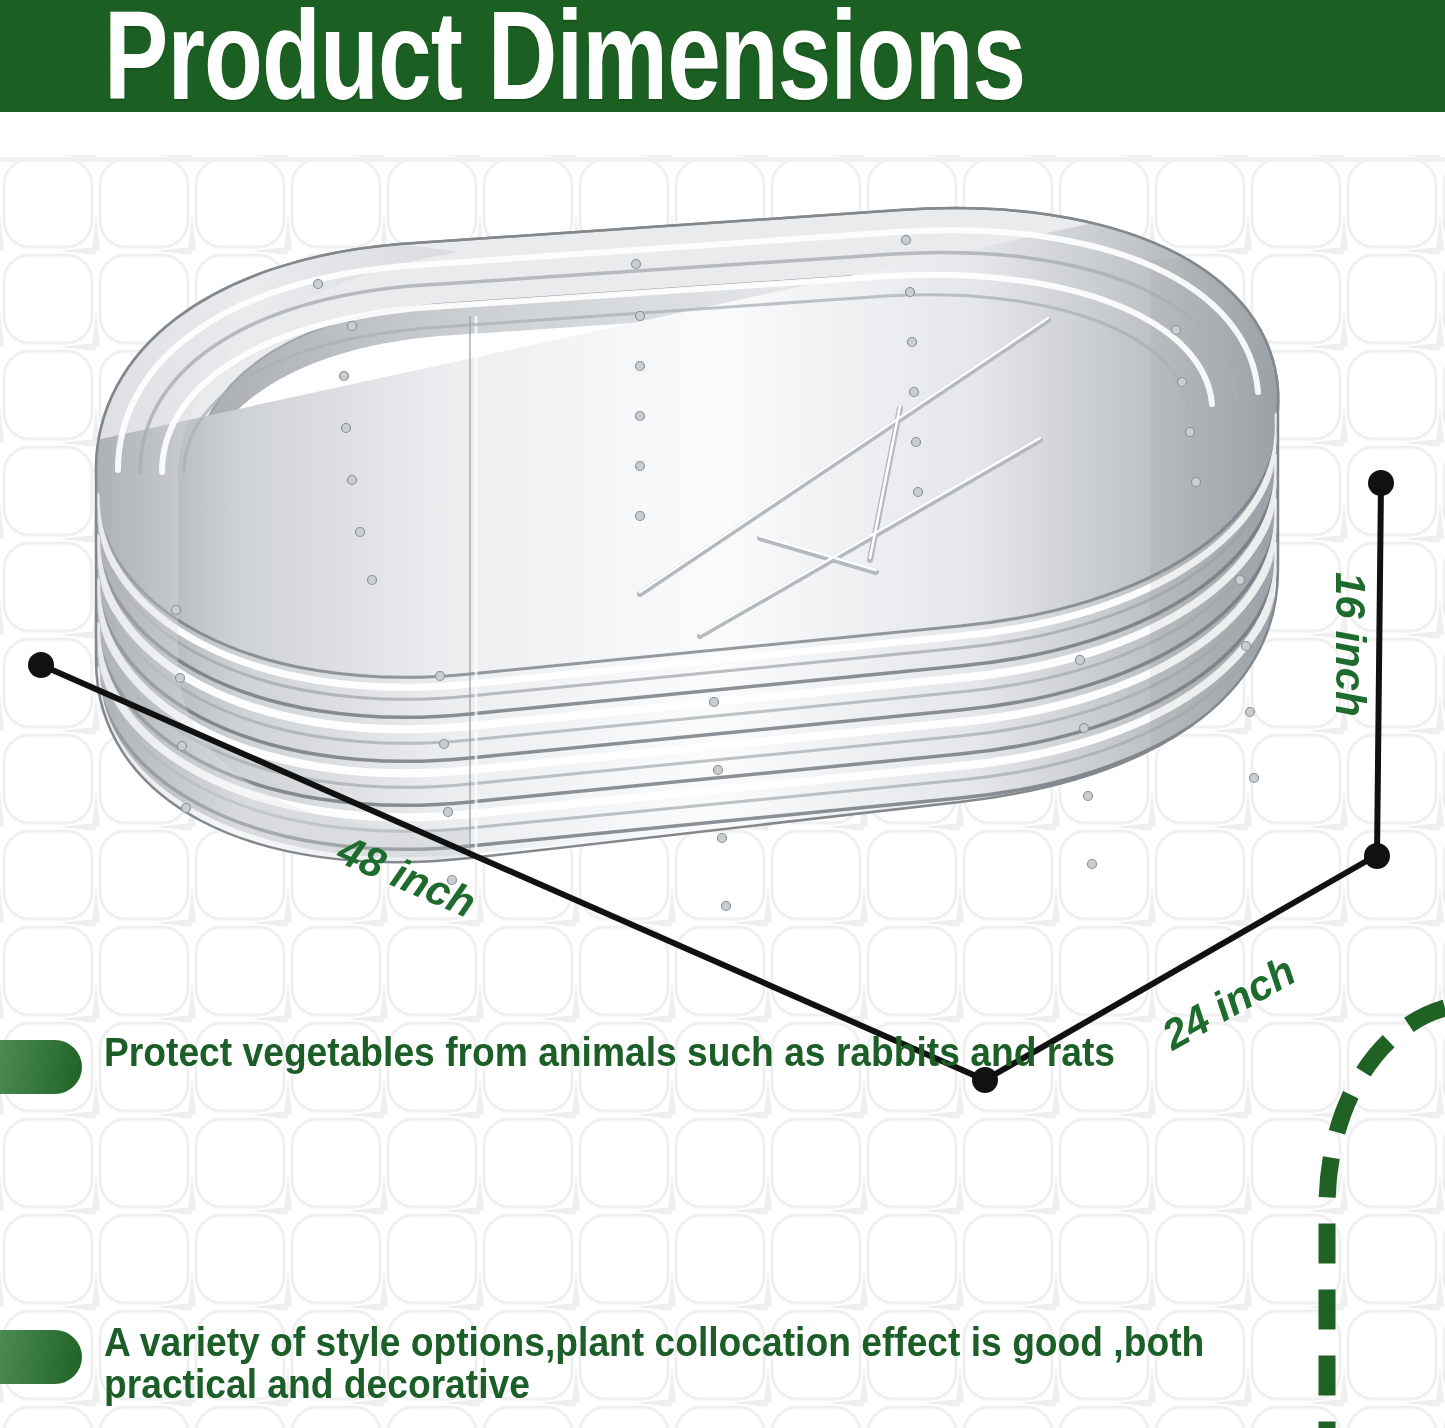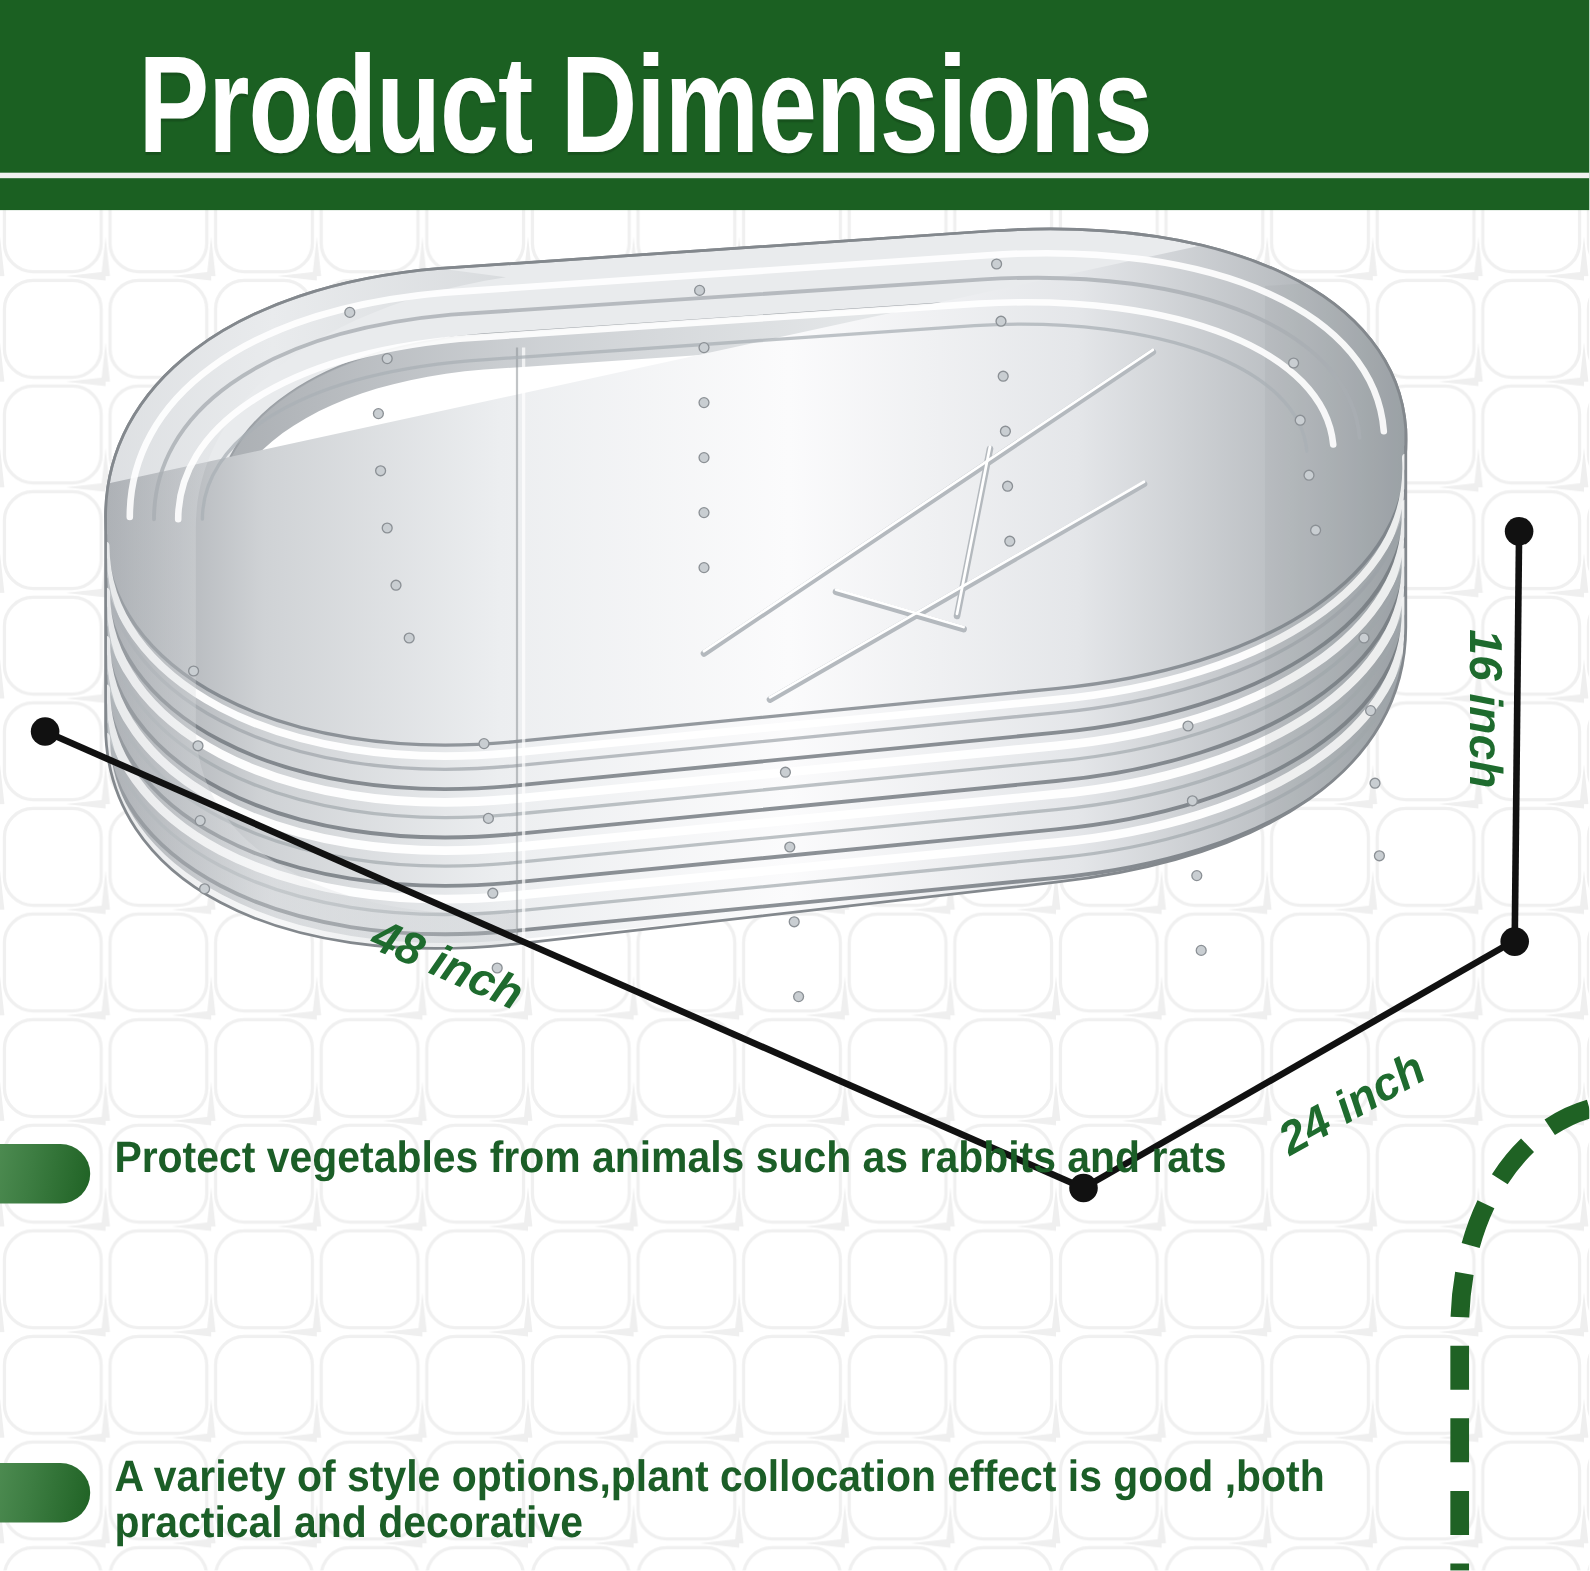--- a/index.html
+++ b/index.html
@@ -21,26 +21,25 @@
   #watermark {
     position:absolute;
     left:0; top:155px; width:1445px; height:1273px;
     z-index:0;
     opacity:1;
   }
 
   
   #header {
     position:absolute; left:0; top:0;
-    width:1445px; height:191px;
+    width:1445px; height:112px;
     background:#1b6022;
     z-index:6;
     display:flex; align-items:center;
     overflow:hidden;
-    padding-left:22px;
   }
   #header-title {
     color:#ffffff;
     font-family:"Liberation Sans", sans-serif;
     font-weight:bold;
     font-size:112px;
     line-height:1;
     letter-spacing:-1px;
     transform:scaleX(0.86) scaleY(1.12);
     transform-origin:left center;

